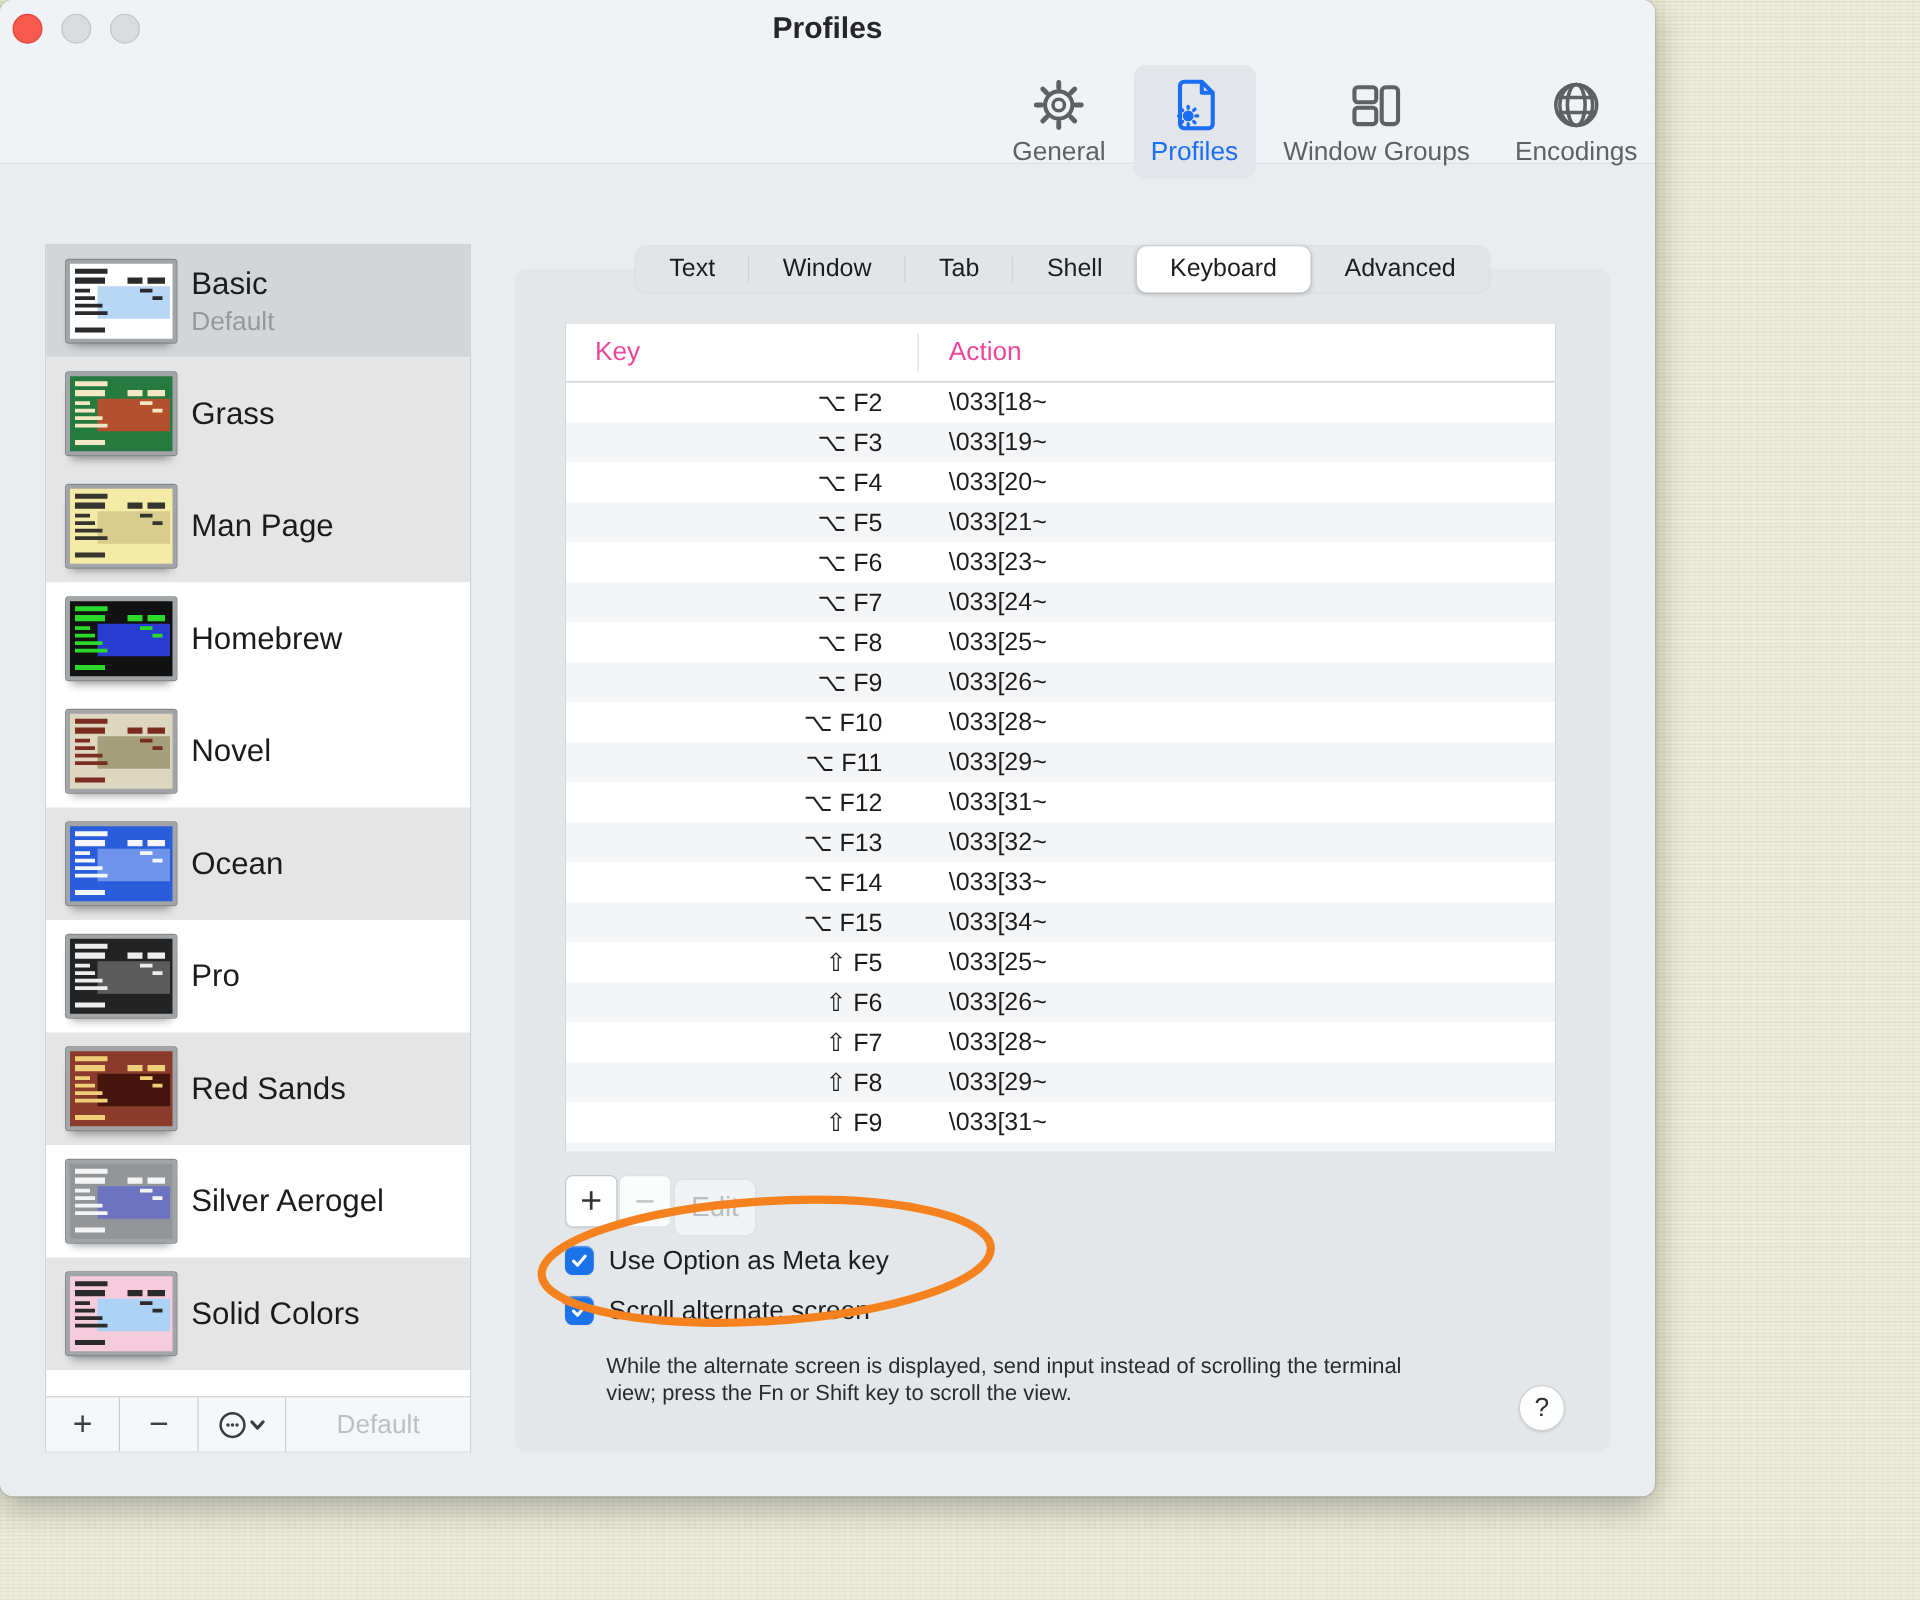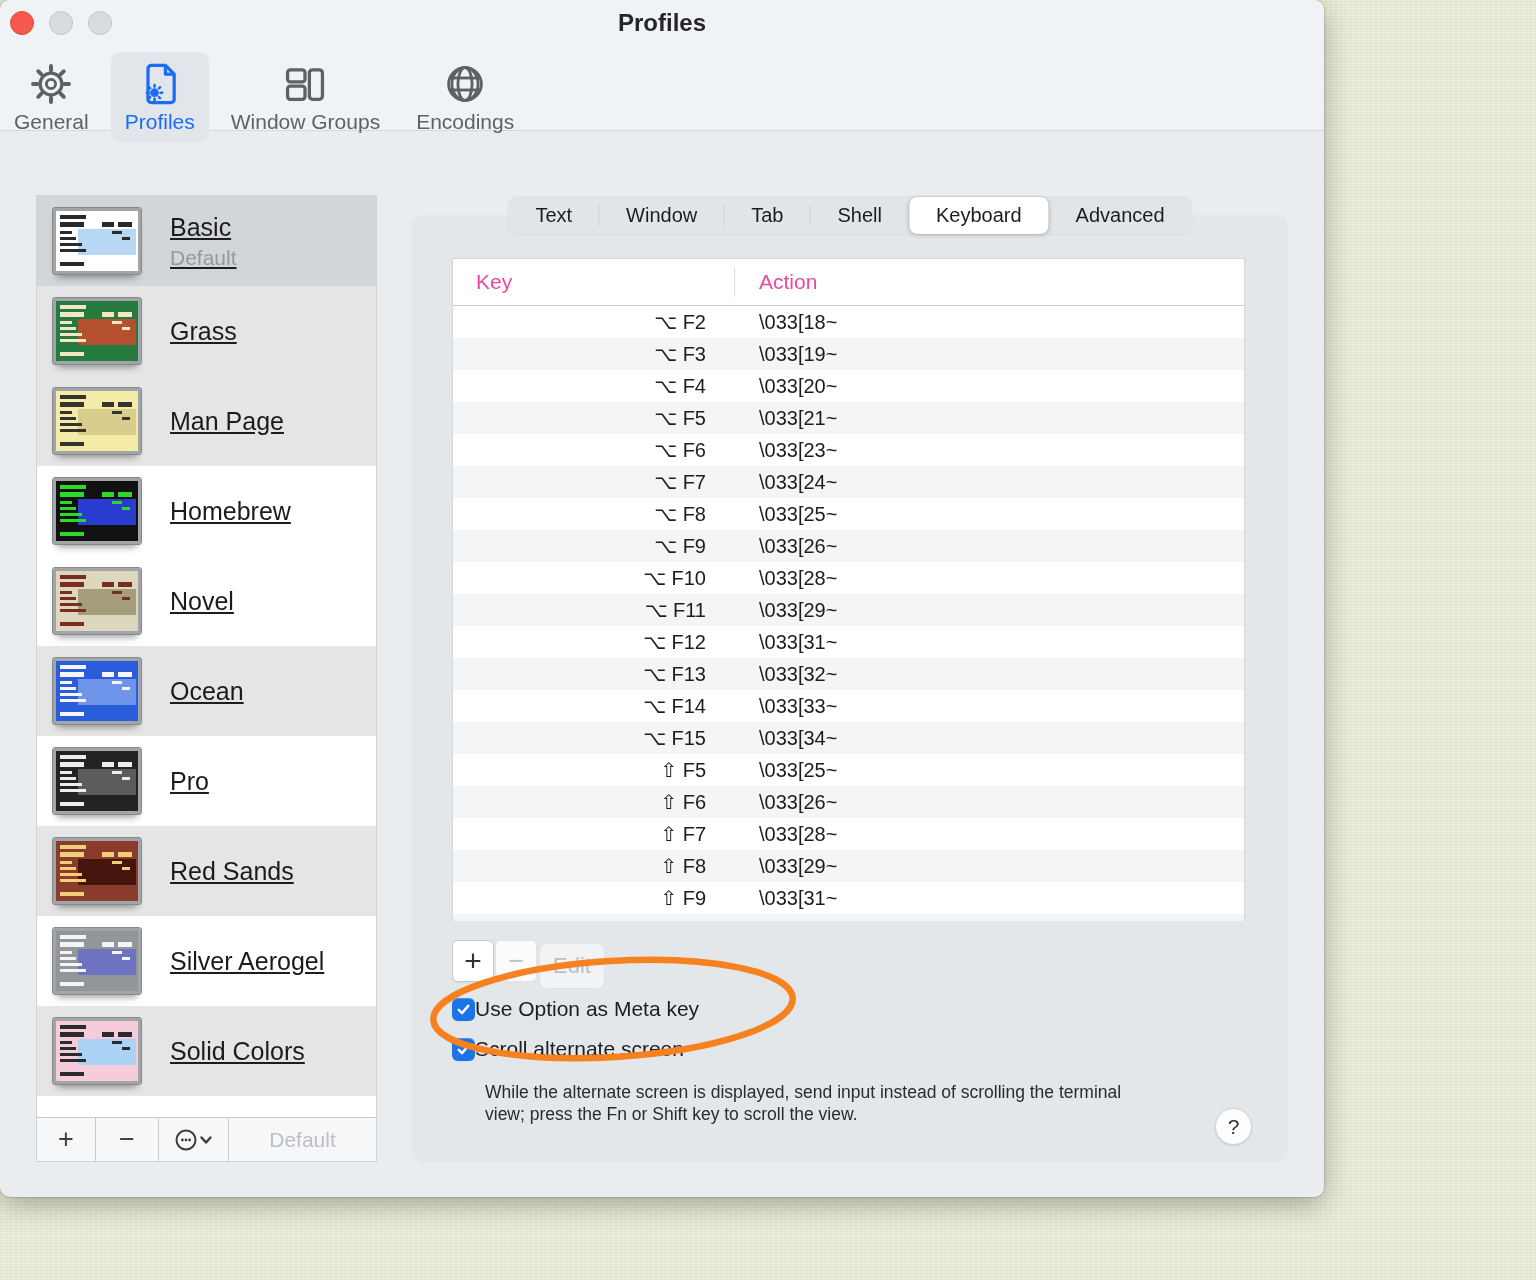--- a/index.html
+++ b/index.html
@@ -21,35 +21,35 @@
   .top-chrome { position:absolute; left:0; top:0; width:100%; height:131px;
     background:#f0f3f5; border-radius:10px 10px 0 0; border-bottom:1px solid #d5d8da; }
   .titlebar { position:absolute; left:0; top:0; width:100%; height:48px; }
   .traffic { position:absolute; left:10px; top:11px; display:flex; gap:15px; }
   .tl { width:24px; height:24px; border-radius:50%; }
   .tl.red { background:#f6594e; border:1px solid #e0453b; }
   .tl.dim { background:#d9dcdf; border:1px solid #c3c6c9; }
   .window-title { position:absolute; left:0; top:9px; width:100%; text-align:center;
     font-size:24px; font-weight:700; color:#262628; }
   .toolbar { position:absolute; left:0; top:52px; width:100%; display:flex;
-    justify-content:flex-start; align-items:flex-start; gap:8px; }
+    justify-content:flex-end; align-items:flex-start; gap:8px; }
   .tool-item { display:flex; flex-direction:column; align-items:center; gap:2px;
     padding:8px 14px 9px; border-radius:10px; }
   .tool-item.selected { background:#e2e5e9; }
   .tool-label { font-size:21px; color:#5e6266; white-space:nowrap; }
   .tool-item.selected .tool-label { color:#1b6ef3; }
   .tool-icon { width:48px; height:48px; }
   
   .sidebar { position:absolute; left:36px; top:195px; width:341px; height:967px;
     background:#fff; border:1px solid #d1d4d7; }
   .profile-list { position:absolute; left:0; top:0; width:100%; }
   .profile-row { height:90px; display:flex; align-items:center; padding-left:16px; background:#fff; }
   .profile-row.tint { background:#e5e5e5; }
   .profile-row.selected { background:#d3d6d9; }
-  .p-text { margin-left:29px;text-decoration:underline; }
+  .p-text { margin-left:12px; }
   .p-name { font-size:25px; color:#1b1b1d; }
   .p-sub { font-size:21px; color:#95989c; margin-top:4px; }
   .thumb {
     width:88px; height:66px; flex:0 0 88px;
     border:3px solid #a2a5a8; outline:1px solid #868a8d; border-radius:2px;
     box-shadow:0 7px 7px -4px rgba(0,0,0,.40);
     background-color:var(--tbg);
     background-repeat:no-repeat;
     background-image:
       linear-gradient(var(--ttx) 0 0),  
@@ -102,21 +102,21 @@
   
   .tbl-controls { position:absolute; left:40px; top:725px; display:flex; align-items:flex-start; }
   .btn-plus { width:42px; height:42px; background:#fff; border:1px solid #c6c9cc; border-radius:6px;
     font-size:30px; color:#333; display:flex; align-items:center; justify-content:center;
     box-shadow:0 1px 1px rgba(0,0,0,.06); }
   .btn-minus { width:42px; height:42px; margin-left:1px; background:#fbfcfc; border:1px solid #dfe1e3;
     border-radius:6px; font-size:28px; color:#c2c5c8; display:flex; align-items:center; justify-content:center; }
   .btn-edit { min-width:66px; height:46px; margin-left:2px; margin-top:3px; padding:0 12px;
     background:rgba(252,253,253,.55); border:1px solid #dfe1e3; border-radius:8px;
     font-size:22px; color:#bbbec1; display:flex; align-items:center; justify-content:center; }
-  .cb-row { position:absolute; left:40px; display:flex; align-items:flex-end; }
+  .cb-row { position:absolute; left:40px; display:flex; align-items:flex-start; gap:12px; }
   .cb-row.first { top:782px; } .cb-row.second { top:822px; }
   .checkbox { width:23px; height:23px; border-radius:6px; background:#1a73e8;
     display:flex; align-items:center; justify-content:center;
     box-shadow:inset 0 1px 0 rgba(255,255,255,.25), 0 0 1px rgba(0,0,0,.2); }
   .cb-label { font-size:21px; color:#1d1d1f; }
   .help-para { position:absolute; left:73px; top:866px; width:676px;
     font-size:17.5px; line-height:22px; color:#2b2b2d; }
   .help-btn { position:absolute; left:803px; top:893px; width:37px; height:37px;
     background:#fdfdfe; border:1px solid #d0d3d6; border-radius:50%;
     display:flex; align-items:center; justify-content:center; font-size:21px; color:#2e2e30;

